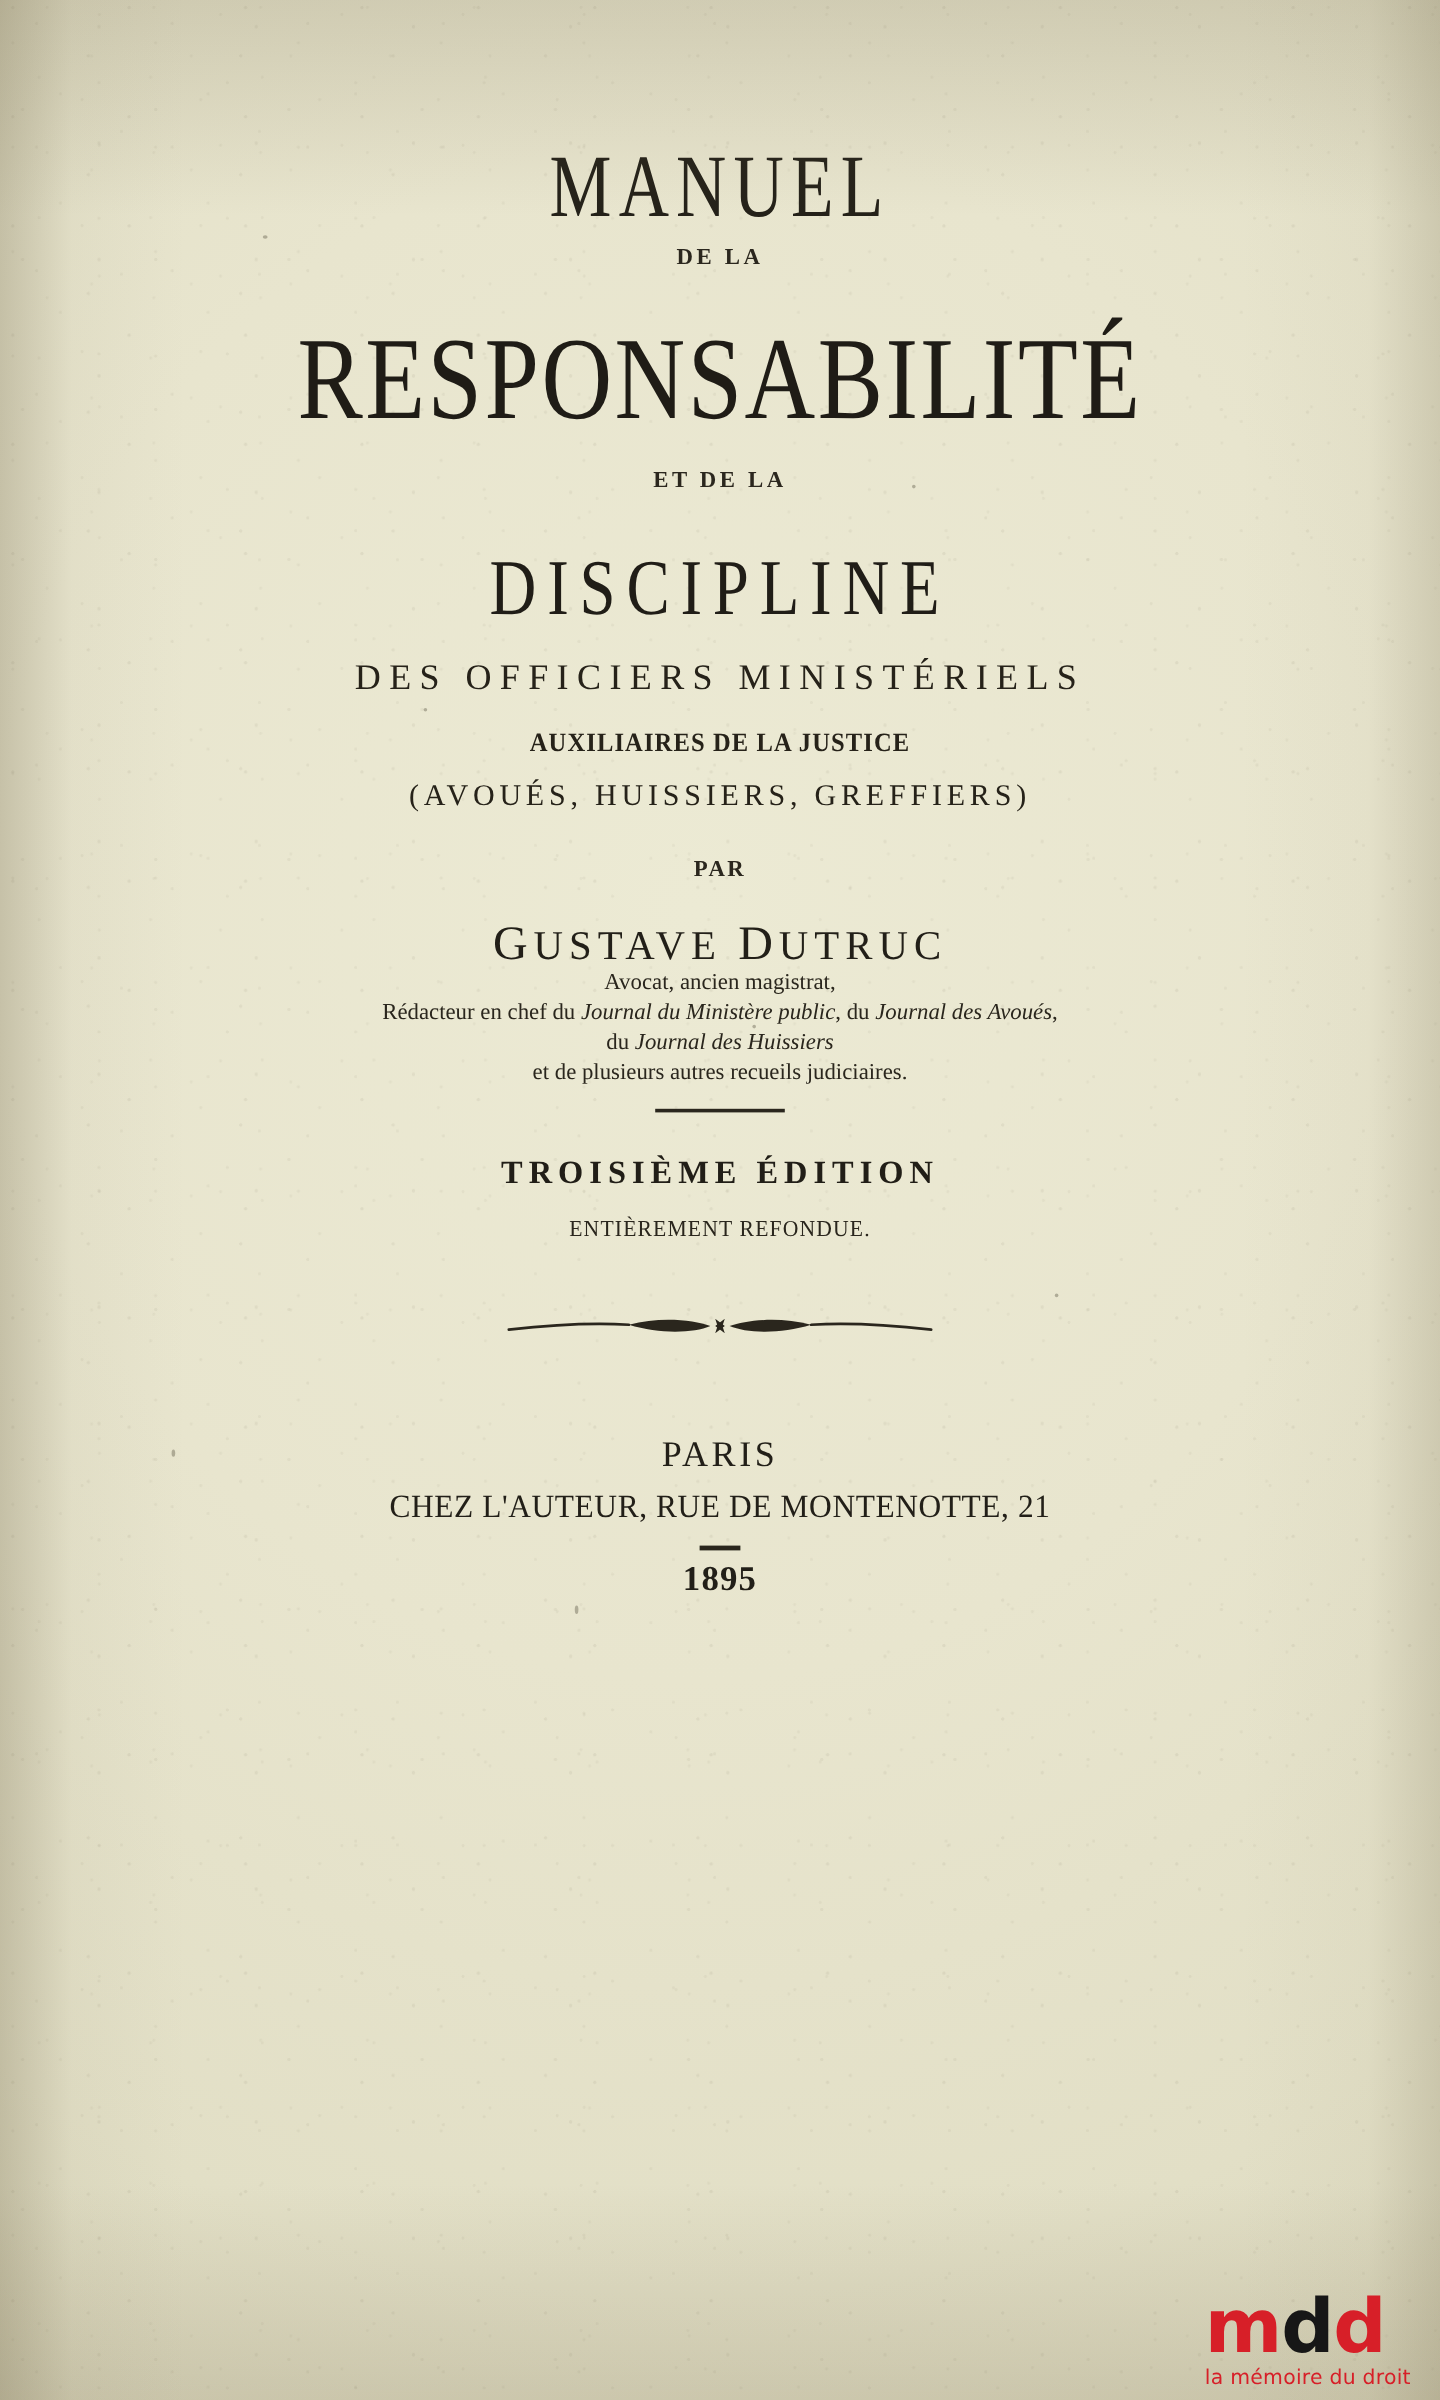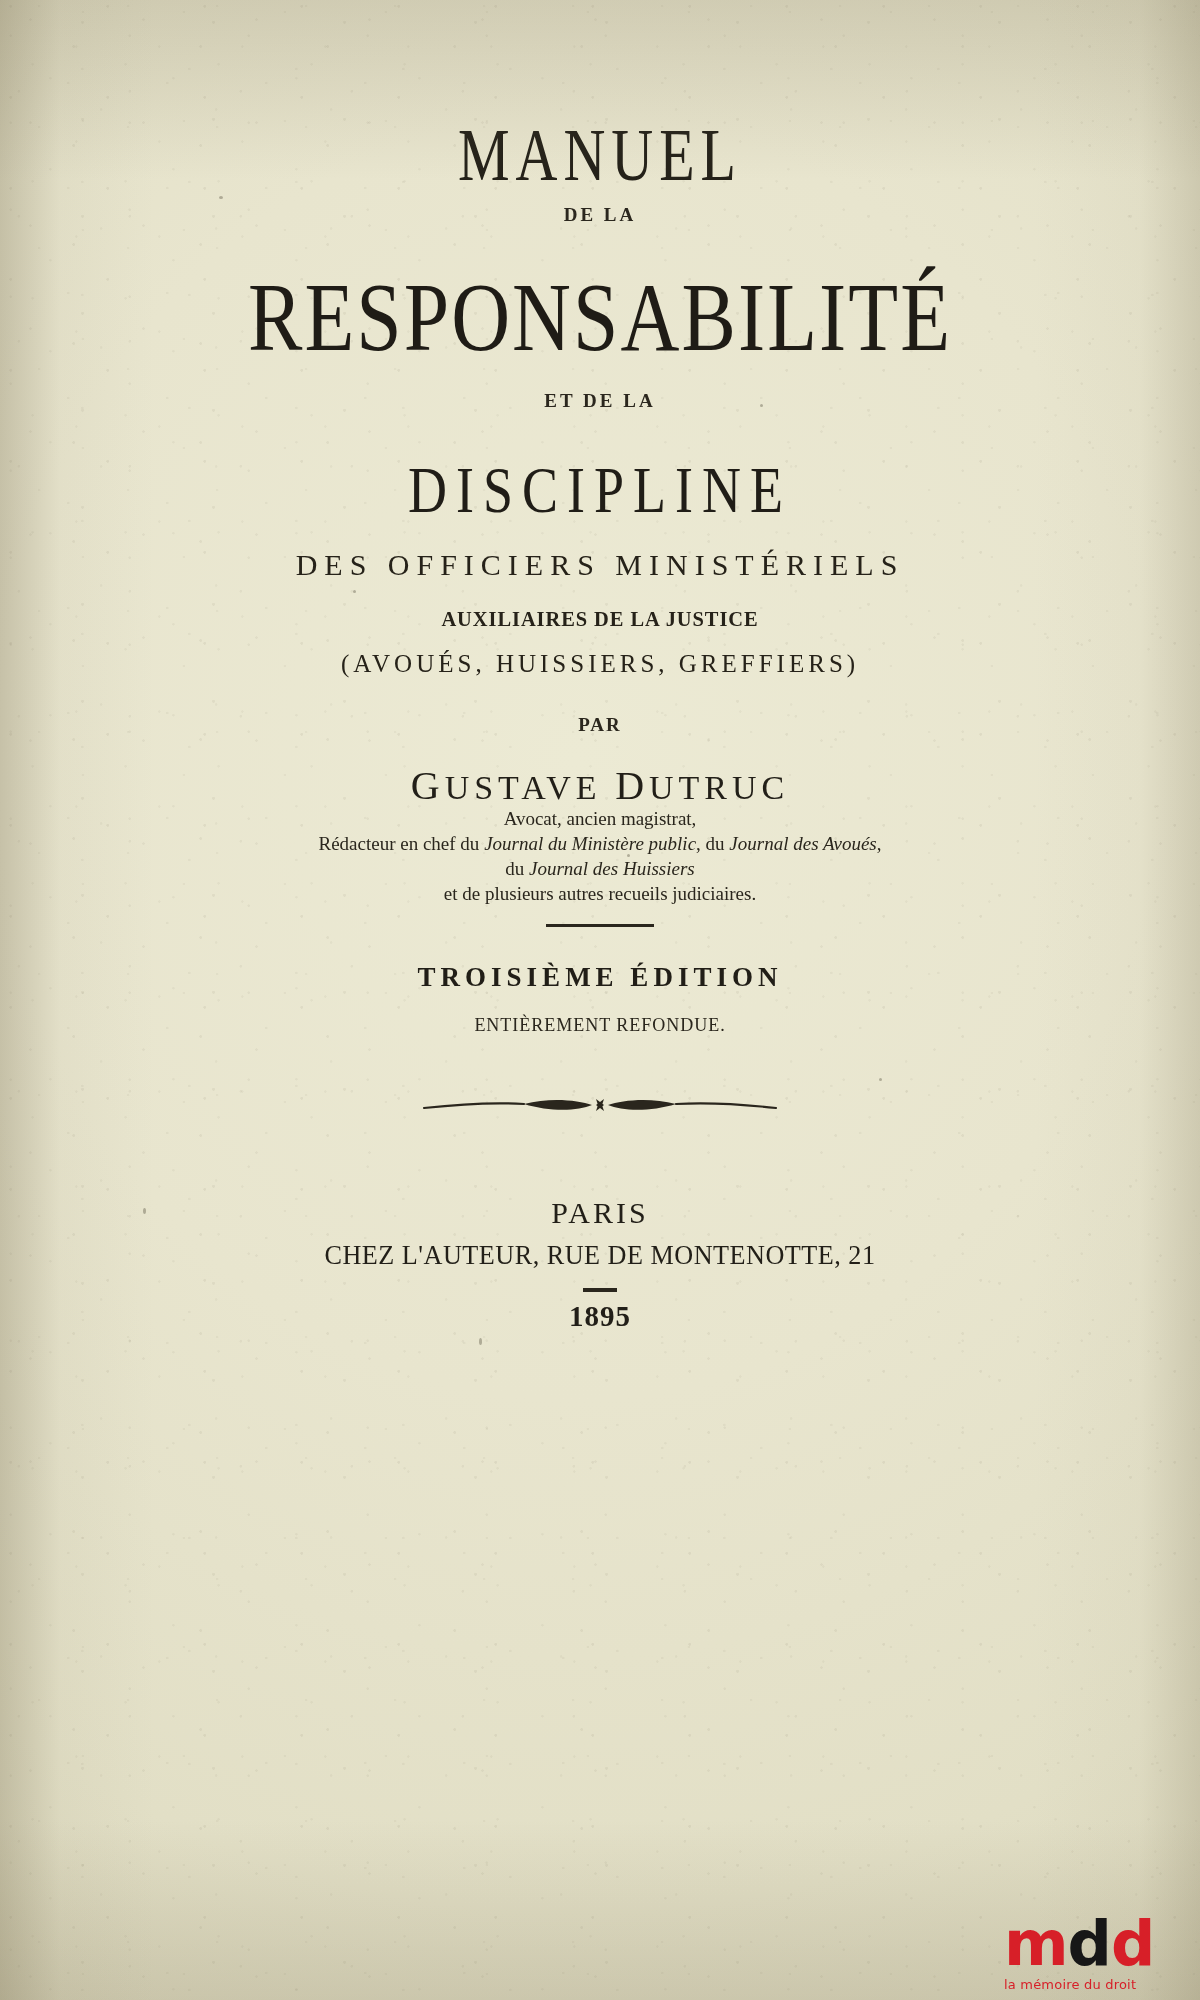--- a/index.html
+++ b/index.html
@@ -270,21 +270,21 @@
     line-height: 62px;
     letter-spacing: -1px;
     display: block;
   }
   .logo-mark .m  { color: #d71f28; }
   .logo-mark .d1 { color: #171717; }
   .logo-mark .d2 { color: #d71f28; }
   .logo-tag {
     display: block;
     font-family: "DejaVu Sans", sans-serif;
-    font-size: 13px;
+    font-size: 17px;
     letter-spacing: .2px;
     color: #d71f28;
     margin-top: 2px;
   }
 
   
   .speck { position: absolute; background: rgba(70,62,45,.35); border-radius: 50%; pointer-events: none; }
 </style>
 </head>
 <body>

